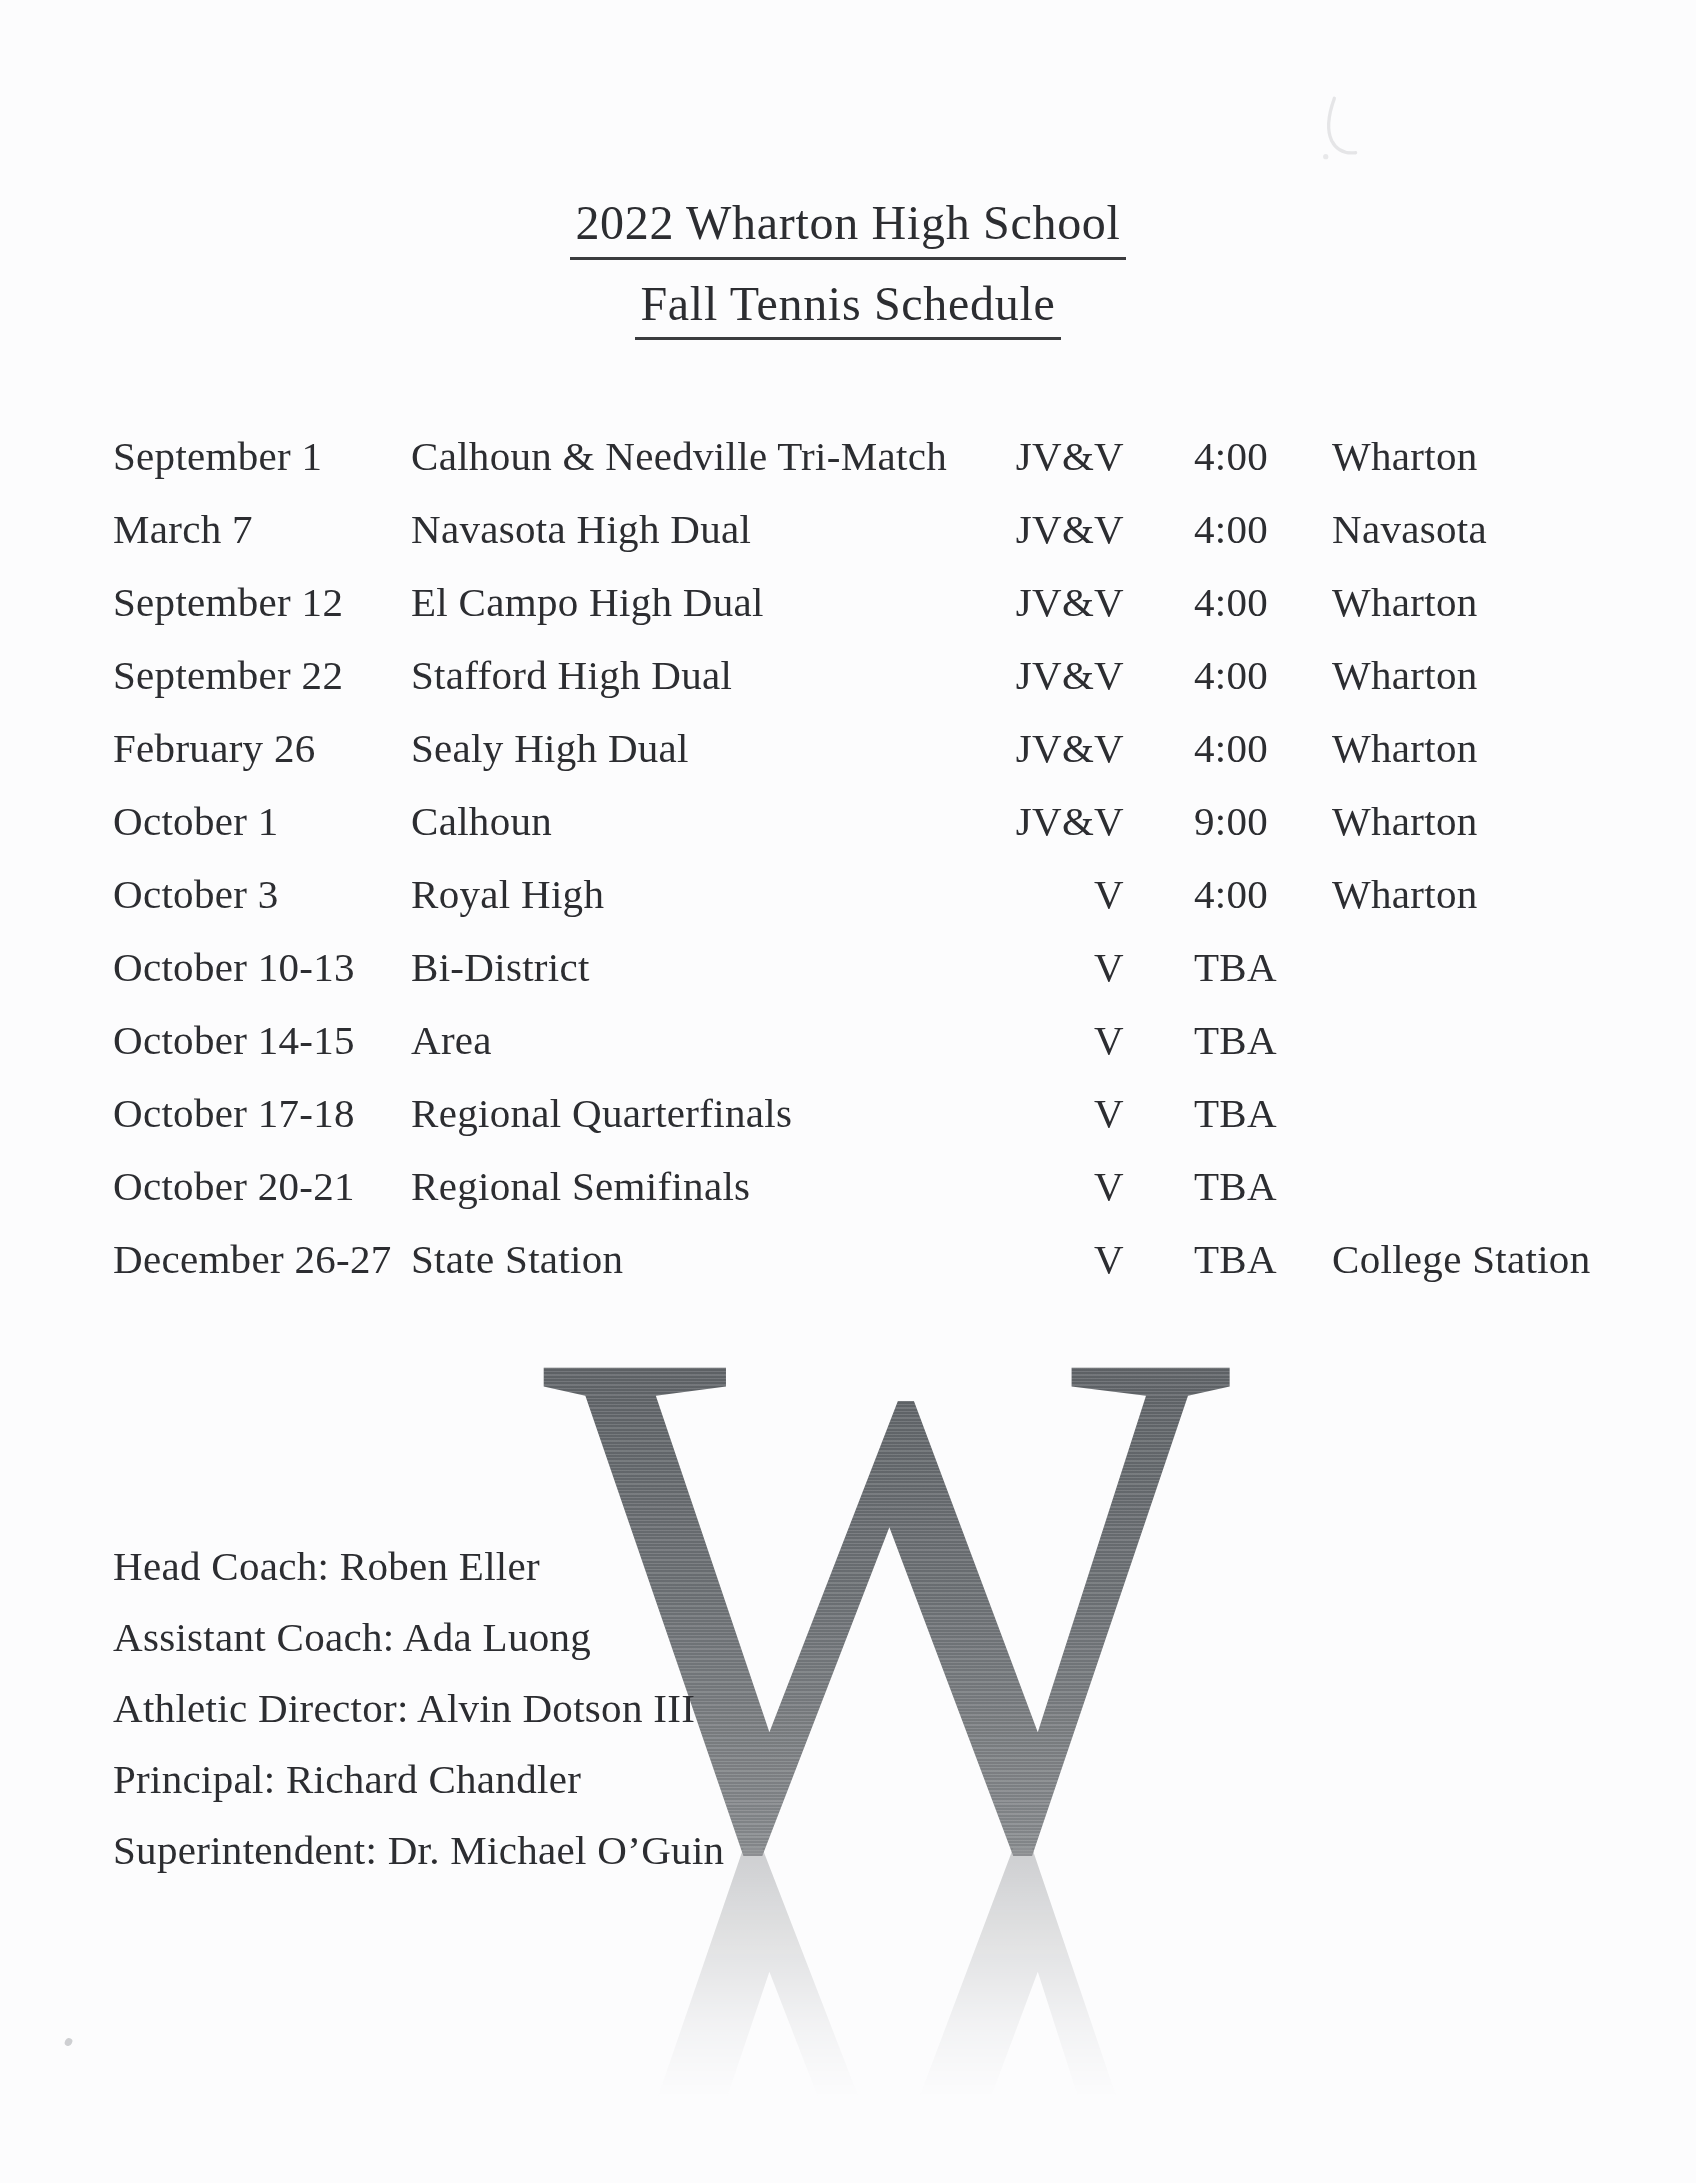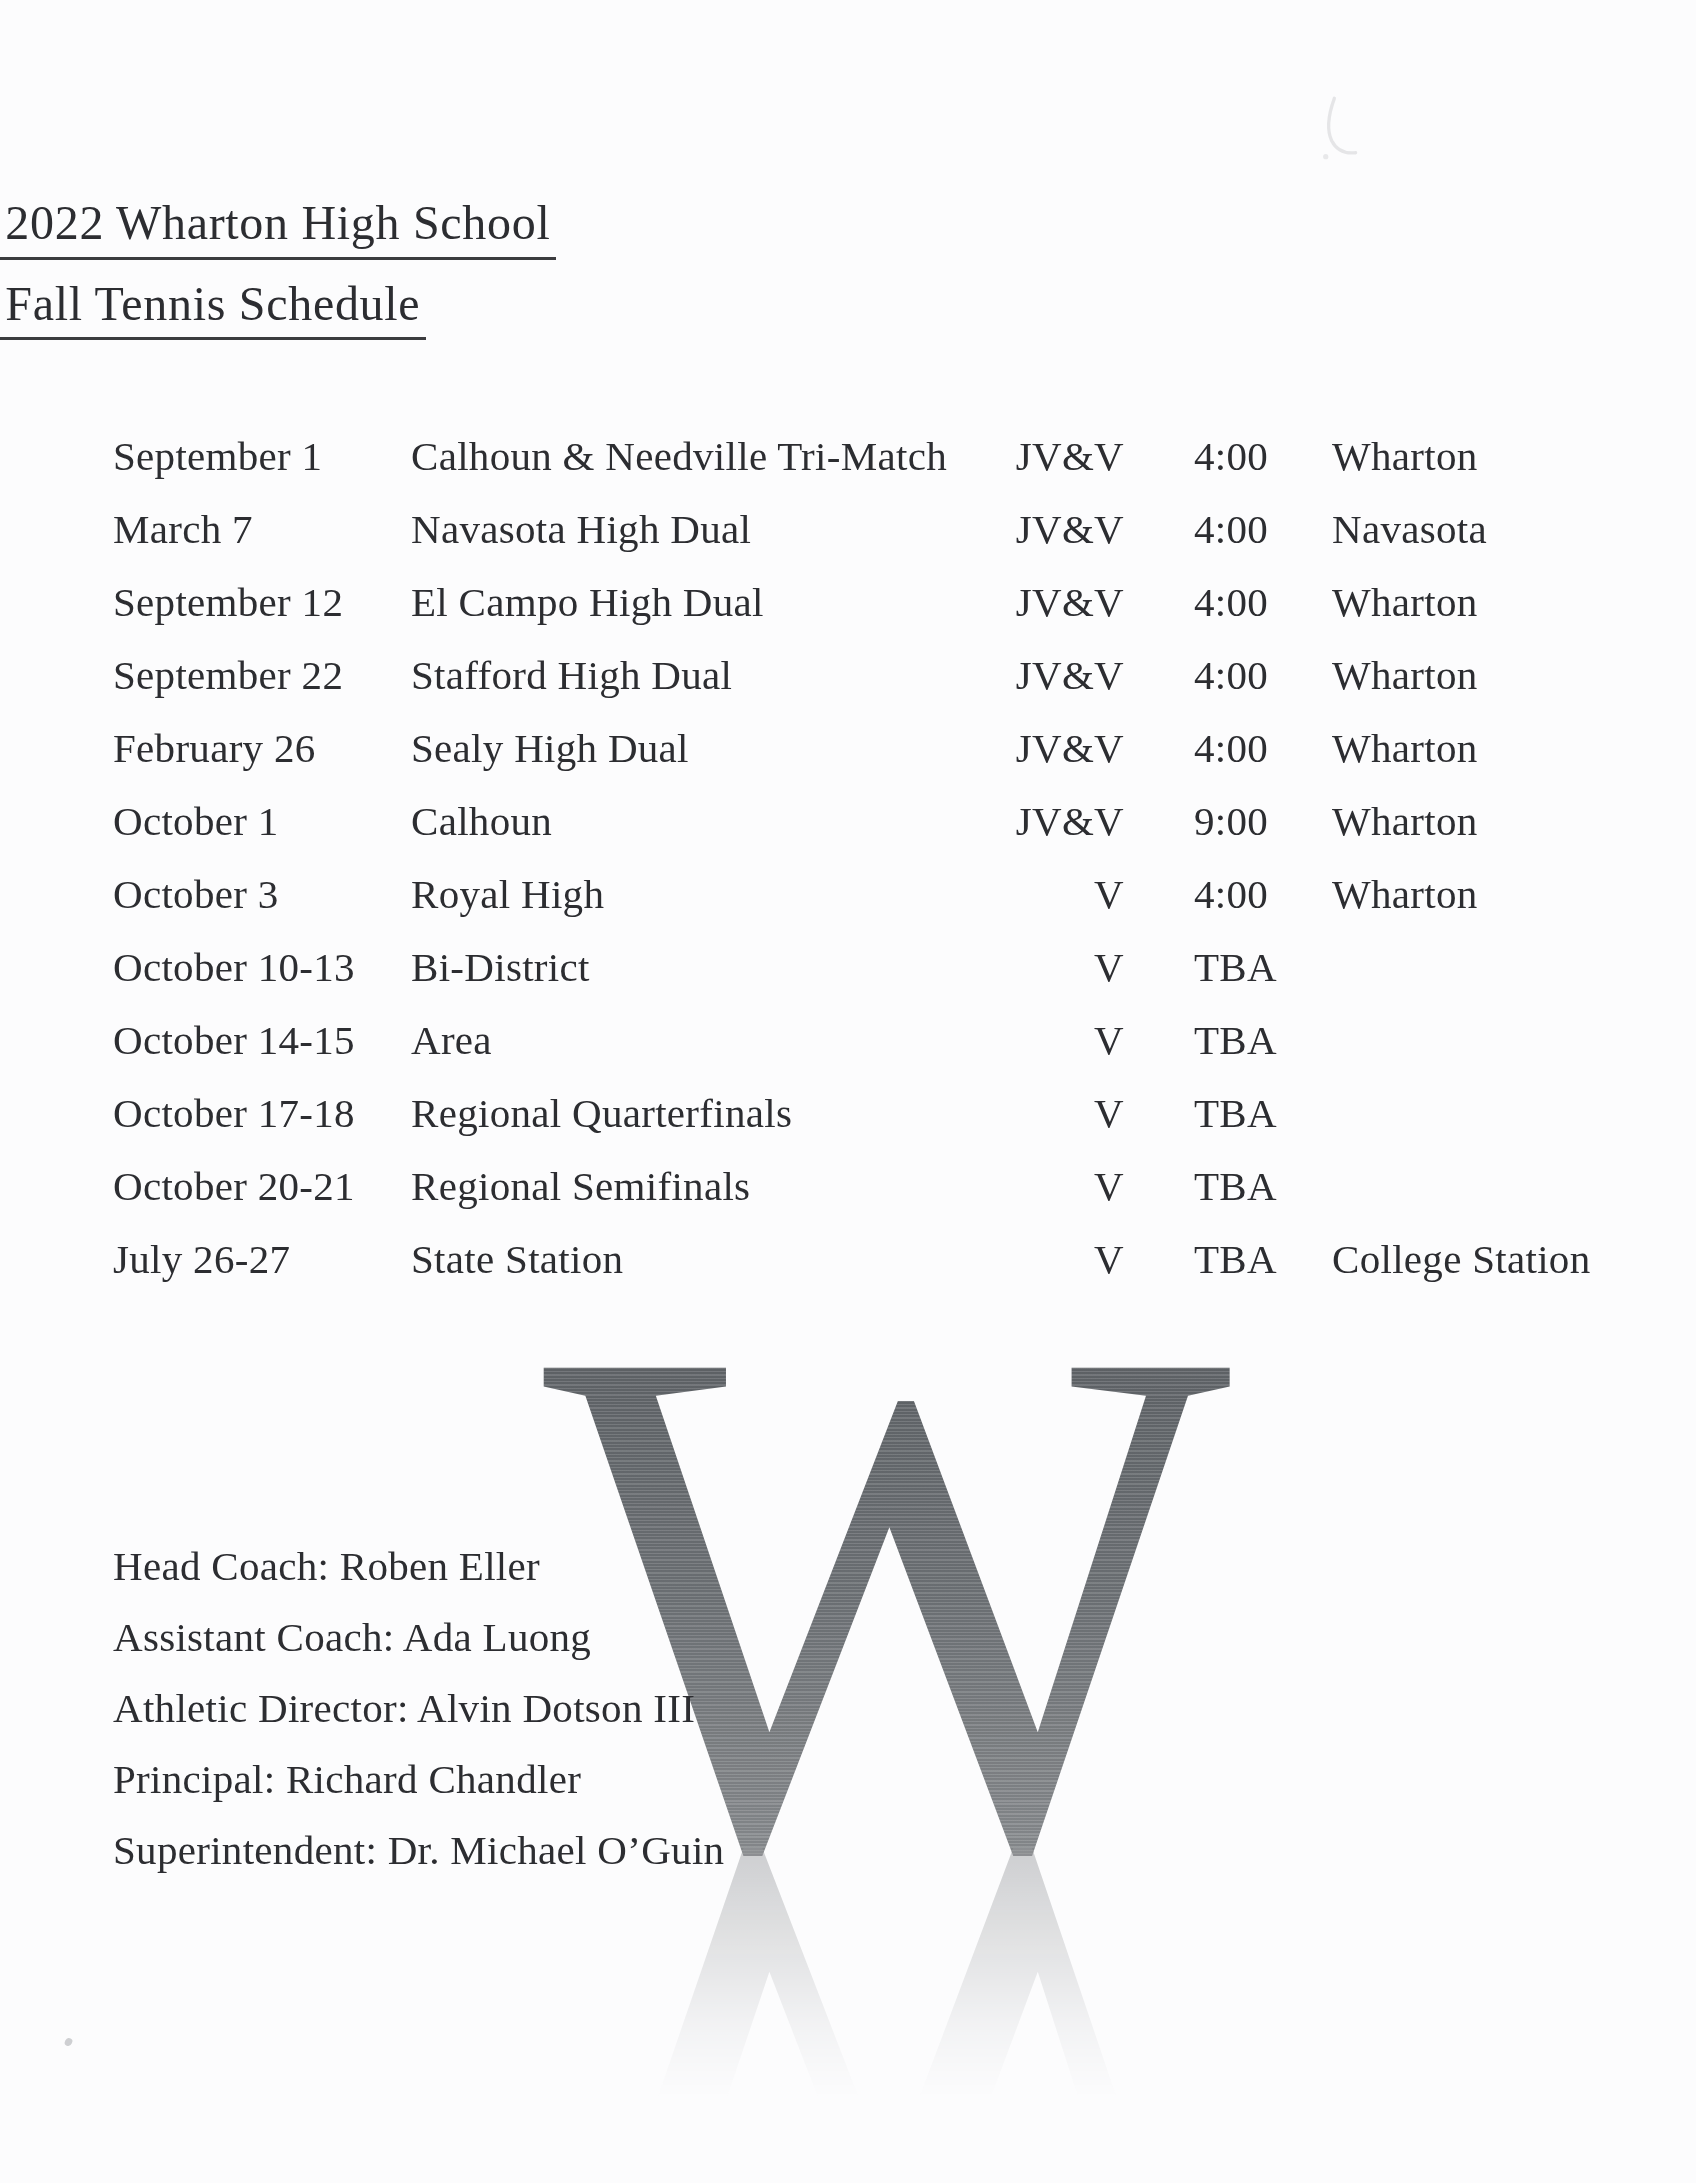--- a/index.html
+++ b/index.html
@@ -8,21 +8,21 @@
     width:1696px;height:2183px;
     background:var(--paper,#fcfcfd);
     overflow:hidden;
     font-family:"Liberation Serif","DejaVu Serif",serif;
     color:var(--ink,#2c2d31);
   }
 
   
   .titles{
     position:absolute;top:195px;left:0;width:100%;
-    z-index:3;
+    text-align:center;z-index:3;
   }
   .title-line{
     display:inline-block;
     font-size:48px;
     letter-spacing:0.7px;
     padding:0 5.3px 6.6px 5.3px;
     border-bottom:3.3px solid var(--underline,#3b3c3f);
   }
   .title-gap{height:16px;}
 
@@ -193,21 +193,21 @@
 
     <div class="row">
       <span class="c-date">October 20-21</span>
       <span class="c-opp">Regional Semifinals</span>
       <span class="c-level">V</span>
       <span class="c-time">TBA</span>
       <span class="c-loc"></span>
     </div>
 
     <div class="row">
-      <span class="c-date">July 26-27</span>
+      <span class="c-date">December 26-27</span>
       <span class="c-opp">State Station</span>
       <span class="c-level">V</span>
       <span class="c-time">TBA</span>
       <span class="c-loc">College Station</span>
     </div>
 
   </main>
 
   <footer class="staff">
     <div>Head Coach: Roben Eller</div>

